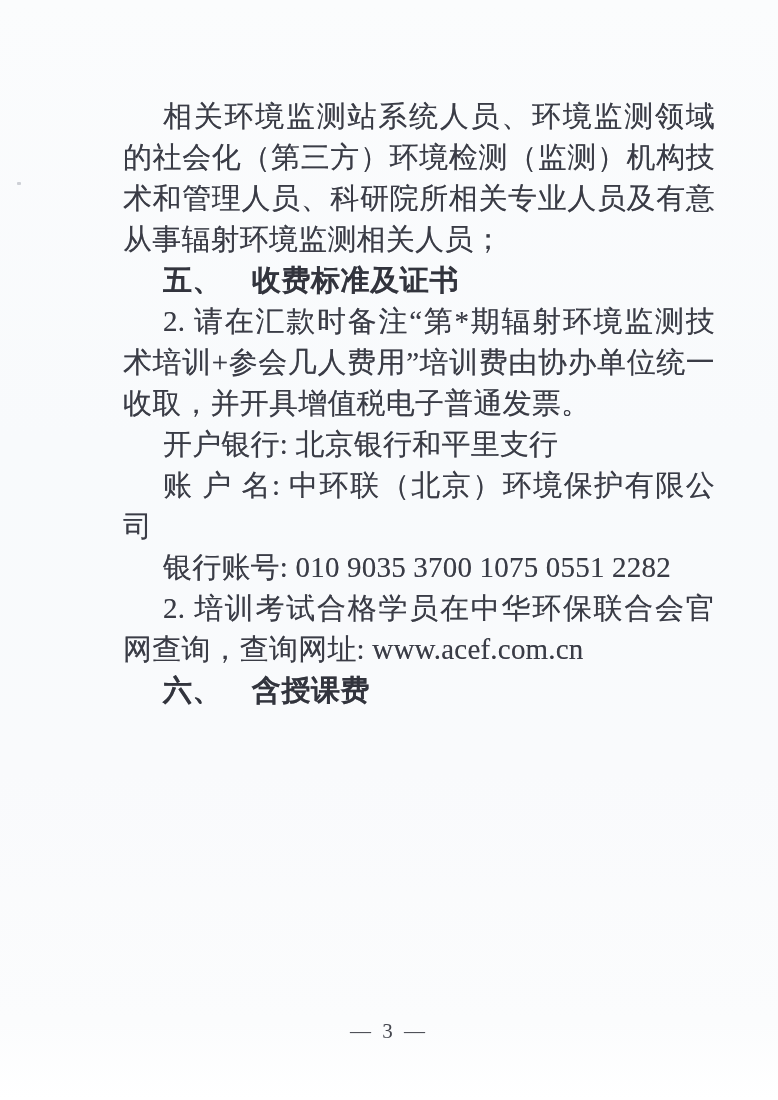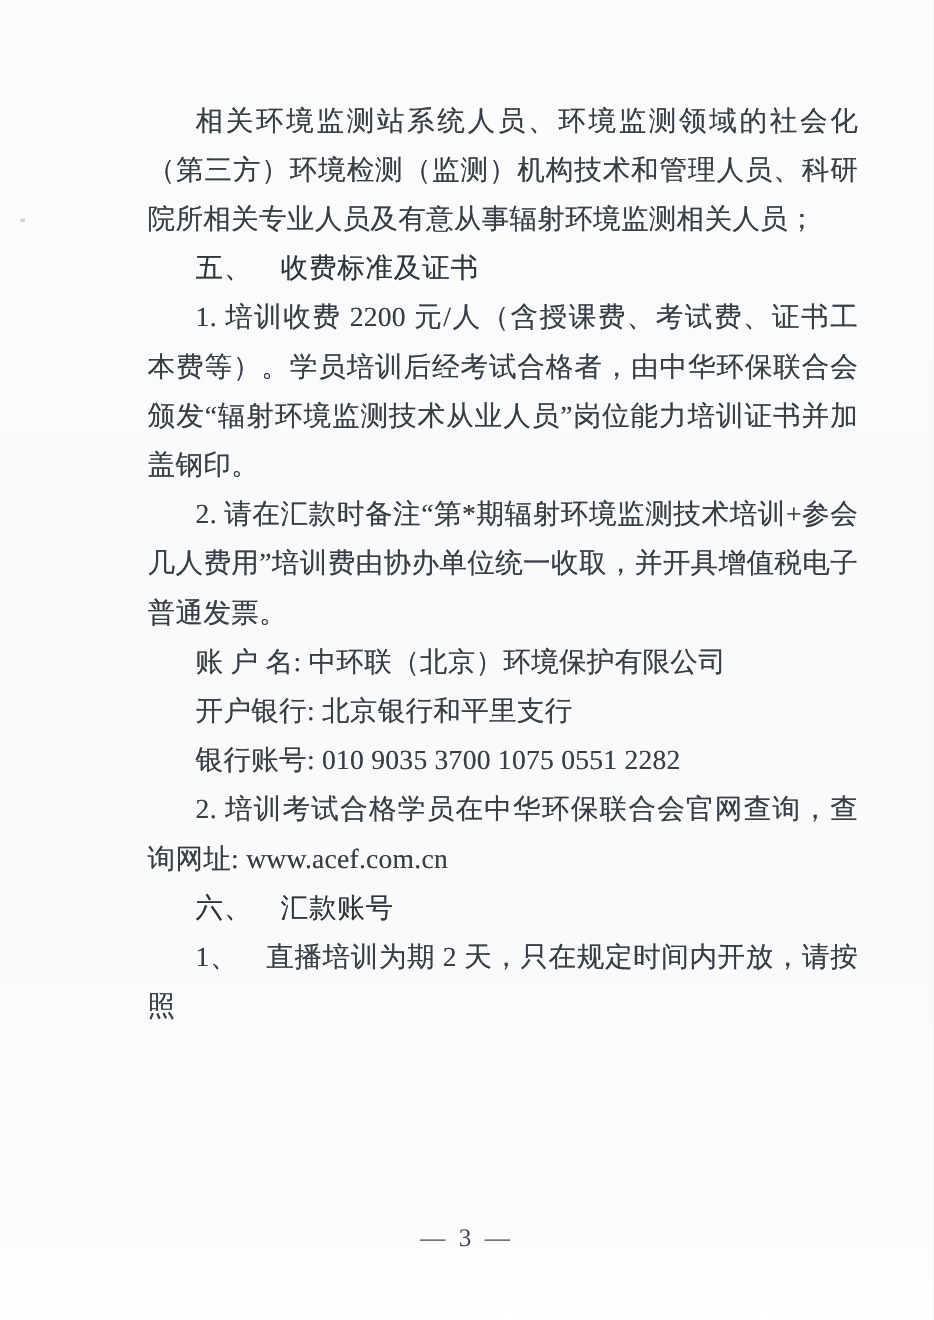--- a/index.html
+++ b/index.html
@@ -24,37 +24,37 @@
     top: 182px;
     width: 4px;
     height: 3px;
     background: #a9adb6;
     opacity: 0.55;
     border-radius: 1px;
   }
   .content {
     position: absolute;
     left: 123px;
-    top: 80px;
+    top: 96px;
     width: 592px;
-    font-size: 23px;
+    font-size: 29px;
     line-height: 41px;
     color: #3a3c46;
     text-align: justify;
     text-justify: inter-character;
   }
   .content p {
     margin: 0;
     text-indent: 40px;
     letter-spacing: 0.2px;
     
     text-shadow: 0 0 0.4px rgba(58, 60, 70, 0.55);
   }
   .content p.heading {
-    font-weight: normal;
+    font-weight: bold;
     color: #32343d;
     letter-spacing: 0.6px;
   }
   .footer {
     position: absolute;
     left: 0;
     width: 778px;
     top: 1016px;
     text-align: center;
     font-size: 21px;
@@ -64,23 +64,21 @@
   }
 </style>
 </head>
 <body>
 
 <div class="page">
   <div class="speck"></div>
   <div class="content" id="doc-body">
       <p class="body">相关环境监测站系统人员、环境监测领域的社会化（第三方）环境检测（监测）机构技术和管理人员、科研院所相关专业人员及有意从事辐射环境监测相关人员；</p>
       <p class="heading">五、　收费标准及证书</p>
-      <p class="body">1. 培训收费 2200 元/人（含授课费、考试费、证书工本费等）。学员培训后经考试合格者，由中华环保联合会颁发“辐射环境监测技术从业人员”岗位能力培训证书并加盖钢印。</p>
       <p class="body">2. 请在汇款时备注“第*期辐射环境监测技术培训+参会几人费用”培训费由协办单位统一收取，并开具增值税电子普通发票。</p>
+      <p class="body">开户银行: 北京银行和平里支行</p>
       <p class="body">账 户 名: 中环联（北京）环境保护有限公司</p>
-      <p class="body">开户银行: 北京银行和平里支行</p>
       <p class="body">银行账号: 010 9035 3700 1075 0551 2282</p>
       <p class="body">2. 培训考试合格学员在中华环保联合会官网查询，查询网址: www.acef.com.cn</p>
-      <p class="heading">六、　汇款账号</p>
-      <p class="body">1、　直播培训为期 2 天，只在规定时间内开放，请按照</p>
+      <p class="heading">六、　含授课费</p>
     </div>
   <div class="footer">— 3 —</div>
 </div>
 
 </body></html>

